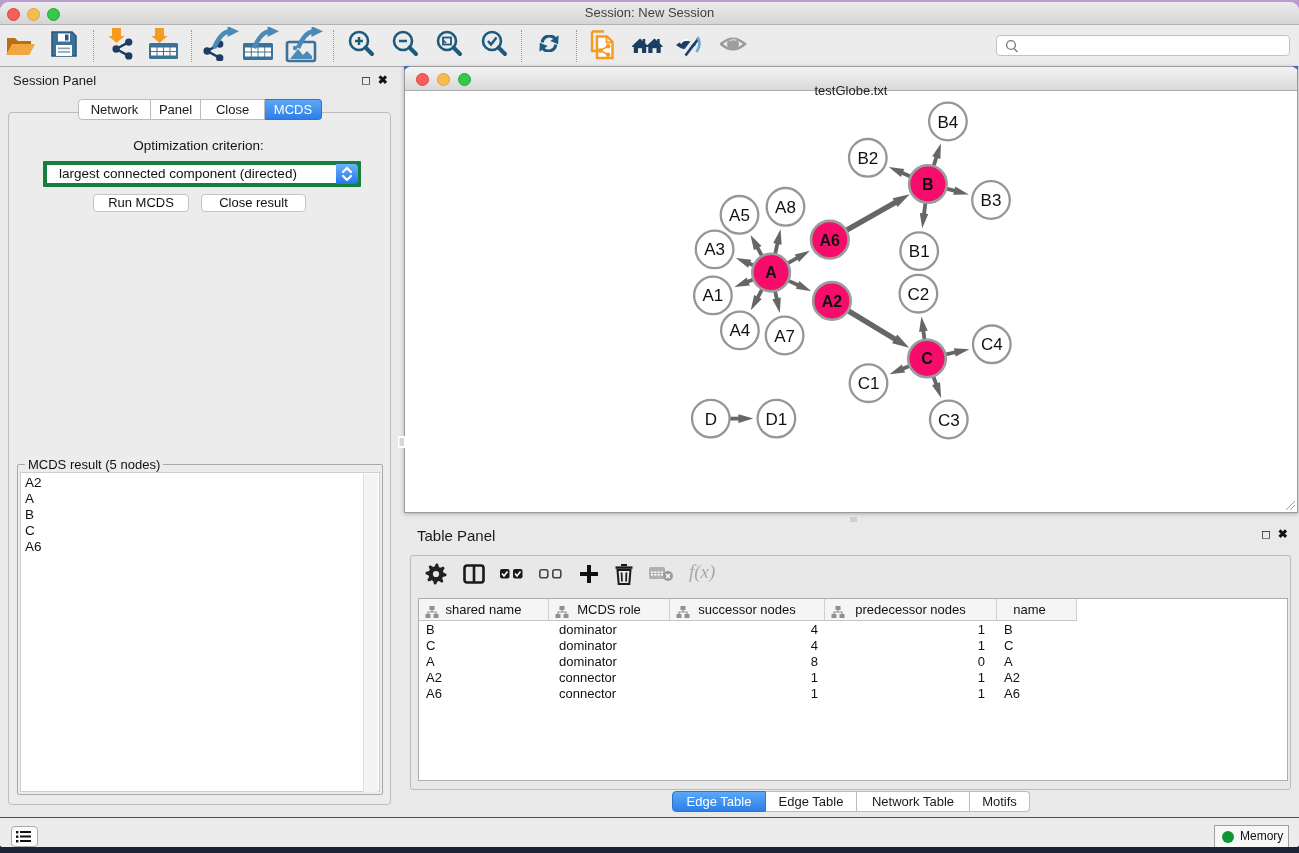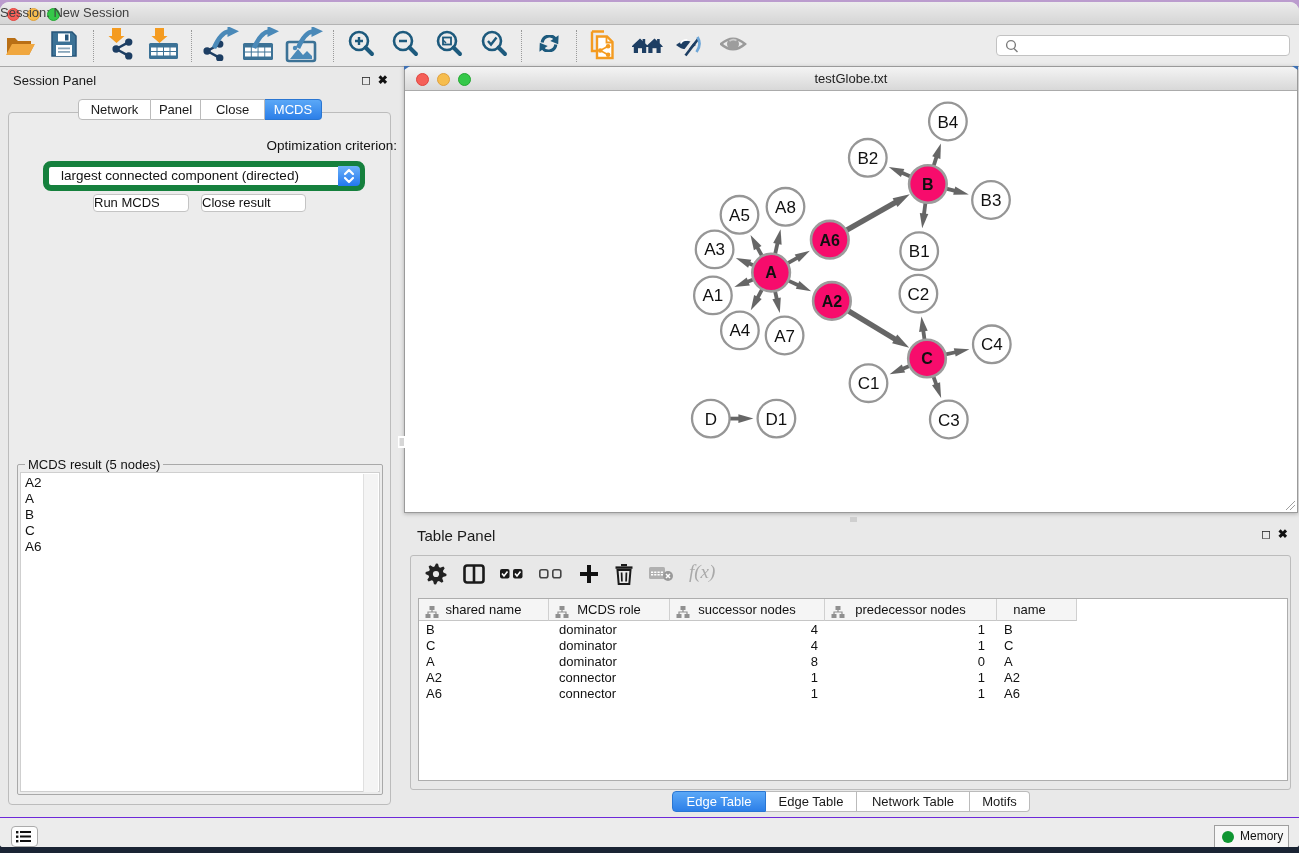--- a/index.html
+++ b/index.html
@@ -7,68 +7,68 @@
  font-family:"Liberation Sans",sans-serif;background:#1a2434}
 .desk-top{position:absolute;left:0;top:0;width:1299px;height:12px;background:#bb9cce}
 #win{position:absolute;left:0;top:2px;width:1299px;height:845px;background:#e9e9e9;
  border-radius:9px 9px 3px 3px;overflow:hidden}
 #titlebar{position:absolute;left:0;top:0;width:100%;height:22px;
  background:linear-gradient(#ececec,#d5d5d5);border-bottom:1px solid #b3b3b3}
 .tl{position:absolute;top:6px;width:11px;height:11px;border-radius:50%}
 #titlebar .t1{left:7px;background:#f55f58;border:0.5px solid #e0443e}
 #titlebar .t2{left:27px;background:#f6bd4e;border:0.5px solid #dfa03c}
 #titlebar .t3{left:47px;background:#35c849;border:0.5px solid #24a732}
-#titletext{position:absolute;top:3px;left:0;width:100%;
+#titletext{position:absolute;top:3px;left:0;width:100%;text-align:center;
  font-size:13px;color:#404040}
 #toolbar{position:absolute;left:0;top:23px;width:100%;height:41px;background:#ececec;
  border-bottom:1px solid #a9a9a9}
 .sep{position:absolute;top:5px;height:32px;width:0;border-left:1px dotted #9a9a9a}
 #searchbox{position:absolute;left:996px;top:10px;width:292px;height:19px;background:#fff;
  border:1px solid #c2c2c2;border-radius:4px}
 
 #cp-title{position:absolute;left:13px;top:71px;font-size:13px;color:#1a1a1a}
 .winbtns{position:absolute;font-size:12px;color:#111}
 #cp-box{position:absolute;left:8px;top:110px;width:381px;height:691px;
  background:#ececec;border:1px solid #bcbcbc;border-radius:4px}
 .tabstrip{position:absolute;display:flex;height:36px}
 .tab{height:19px;line-height:19px;font-size:13px;color:#1a1a1a;text-align:center;
  background:#fff;border:1px solid #bbb;border-left:none;padding:0}
 .tab.first{border-left:1px solid #bbb;border-radius:4px 0 0 4px}
 .tab.last{border-radius:0 4px 4px 0}
 .tab.sel{background:linear-gradient(#5ba8f7,#2c7fe8);color:#fff;border-color:#2a76d2}
 #cp-tabs{left:78px;top:97px}
-#opt-label{position:absolute;left:0;top:136px;width:397px;text-align:right;
+#opt-label{position:absolute;left:0;top:136px;width:397px;text-align:center;
  font-size:13.5px;color:#111}
 #dropdown{position:absolute;left:43px;top:159px;width:310px;height:18px;background:#fff;
- border:6px solid #15803d;border-radius:8px}
+ border:4px solid #15803d;border-radius:1px}
 #dropdown .txt{position:absolute;left:12px;top:1px;font-size:13.5px;color:#111}
 #dropdown .cap{position:absolute;right:-1px;top:-1px;width:22px;height:20px;
  background:linear-gradient(#6db2f9,#2277ee);border-radius:0 4px 4px 0}
 .btn{position:absolute;height:16px;background:#fff;border:1px solid #c4c4c4;border-radius:4px;
- font-size:13px;color:#111;line-height:16px}
+ font-size:13px;color:#111;text-align:center;line-height:16px}
 #btn-run{left:93px;top:192px;width:94px}
 #btn-close{left:201px;top:192px;width:103px}
 #groupbox{position:absolute;left:17px;top:462px;width:364px;height:329px;
  border:1px solid #a9a9a9;border-radius:2px}
 #groupbox .glabel{position:absolute;left:7px;top:-8px;background:#ececec;padding:0 3px;
  font-size:13px;color:#111}
 #mlist{position:absolute;left:2px;top:7px;width:360px;height:320px;background:#fff;
  border:1px solid #cfcfcf;box-sizing:border-box}
 #mlist .scroll{position:absolute;right:1px;top:1px;width:14px;height:318px;background:#f4f4f4;border-left:1px solid #e0e0e0}
 #mlist .rows{position:absolute;left:4px;top:2px;font-size:13.5px;color:#111;line-height:16px}
 
 #net{position:absolute;left:404px;top:64px;width:892px;height:445px;background:#fff;
  border:1px solid #9a9a9a;box-shadow:0 1px 4px rgba(0,0,0,0.25)}
 #net-title{position:absolute;left:0;top:0;width:100%;height:23px;
  background:linear-gradient(#f4f4f4,#d8d8d8);border-bottom:1px solid #ababab}
 #net-title .t1{left:11px;background:#f55f58;border:0.5px solid #e0443e}
 #net-title .t2{left:32px;background:#f6bd4e;border:0.5px solid #dfa03c}
 #net-title .t3{left:53px;background:#35c849;border:0.5px solid #24a732}
 #net-title .tl{top:6px;width:11px;height:11px}
-#net-title .txt{position:absolute;top:4px;left:0;width:100%;text-align:center;font-size:13px;color:#222}
+#net-title .txt{position:absolute;top:16px;left:0;width:100%;text-align:center;font-size:13px;color:#222}
 
 #tp-title{position:absolute;left:417px;top:525px;font-size:15px;color:#1a1a1a}
 #tp-box{position:absolute;left:410px;top:553px;width:879px;height:233px;
  background:#e8e8e8;border:1px solid #bcbcbc;border-radius:3px}
 #tp-table{position:absolute;left:7px;top:42px;width:868px;height:181px;background:#fff;
  border:1px solid #adadad}
 .th{position:absolute;top:0;height:21px;border-right:1px solid #d0d0d0;background:#f5f5f5;
  font-size:13px;color:#111;text-align:center;line-height:21px;border-bottom:1px solid #c6c6c6}
 .trow{position:absolute;font-size:13px;color:#111;height:16px;line-height:16px}
 #tp-tabs{left:672px;top:789px}

